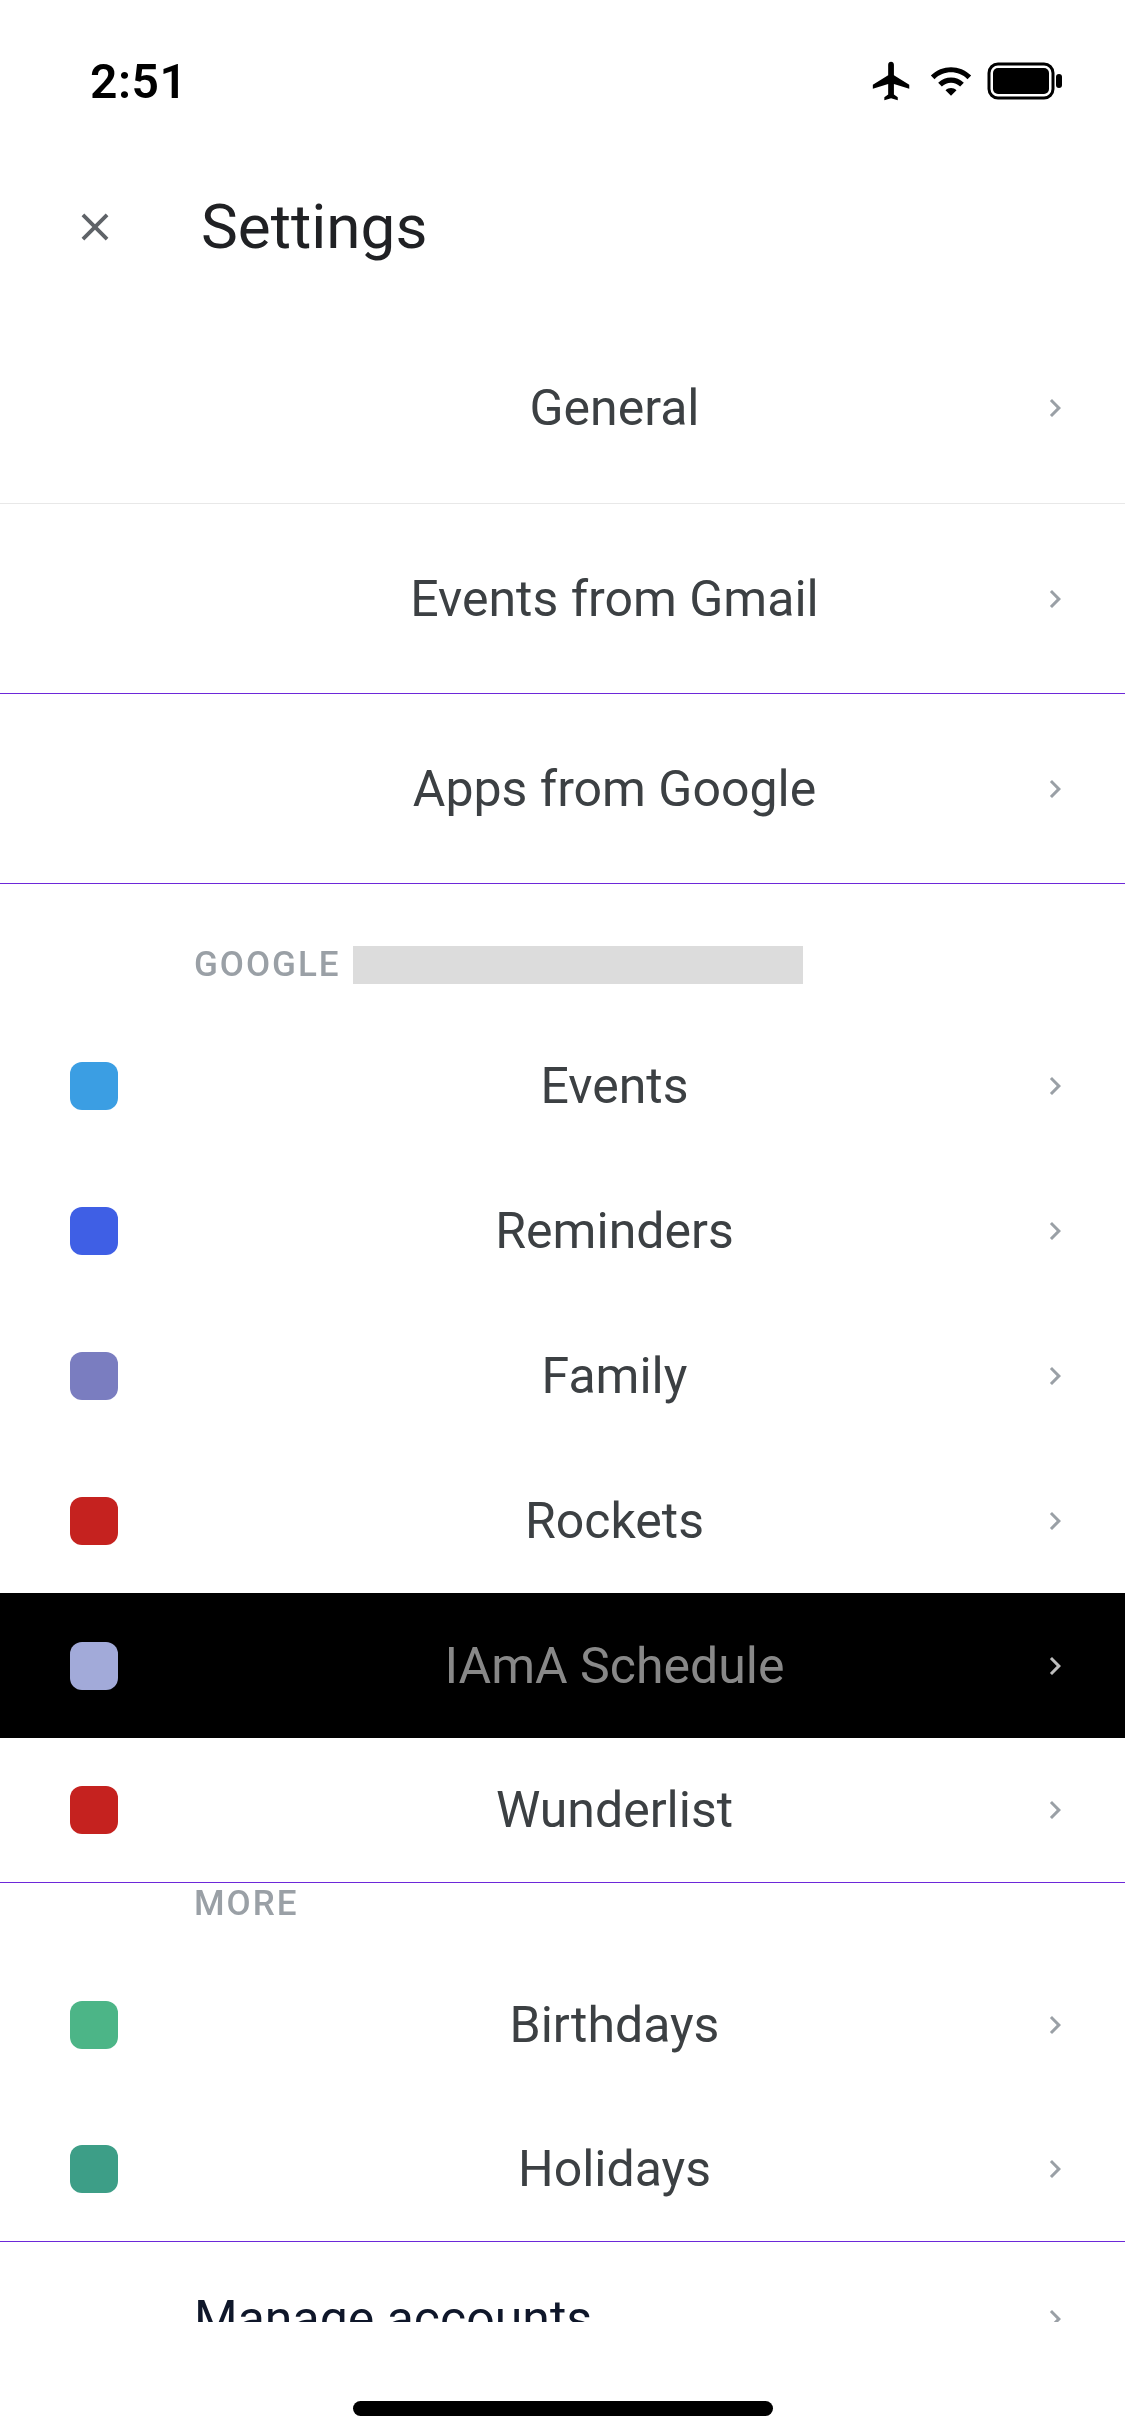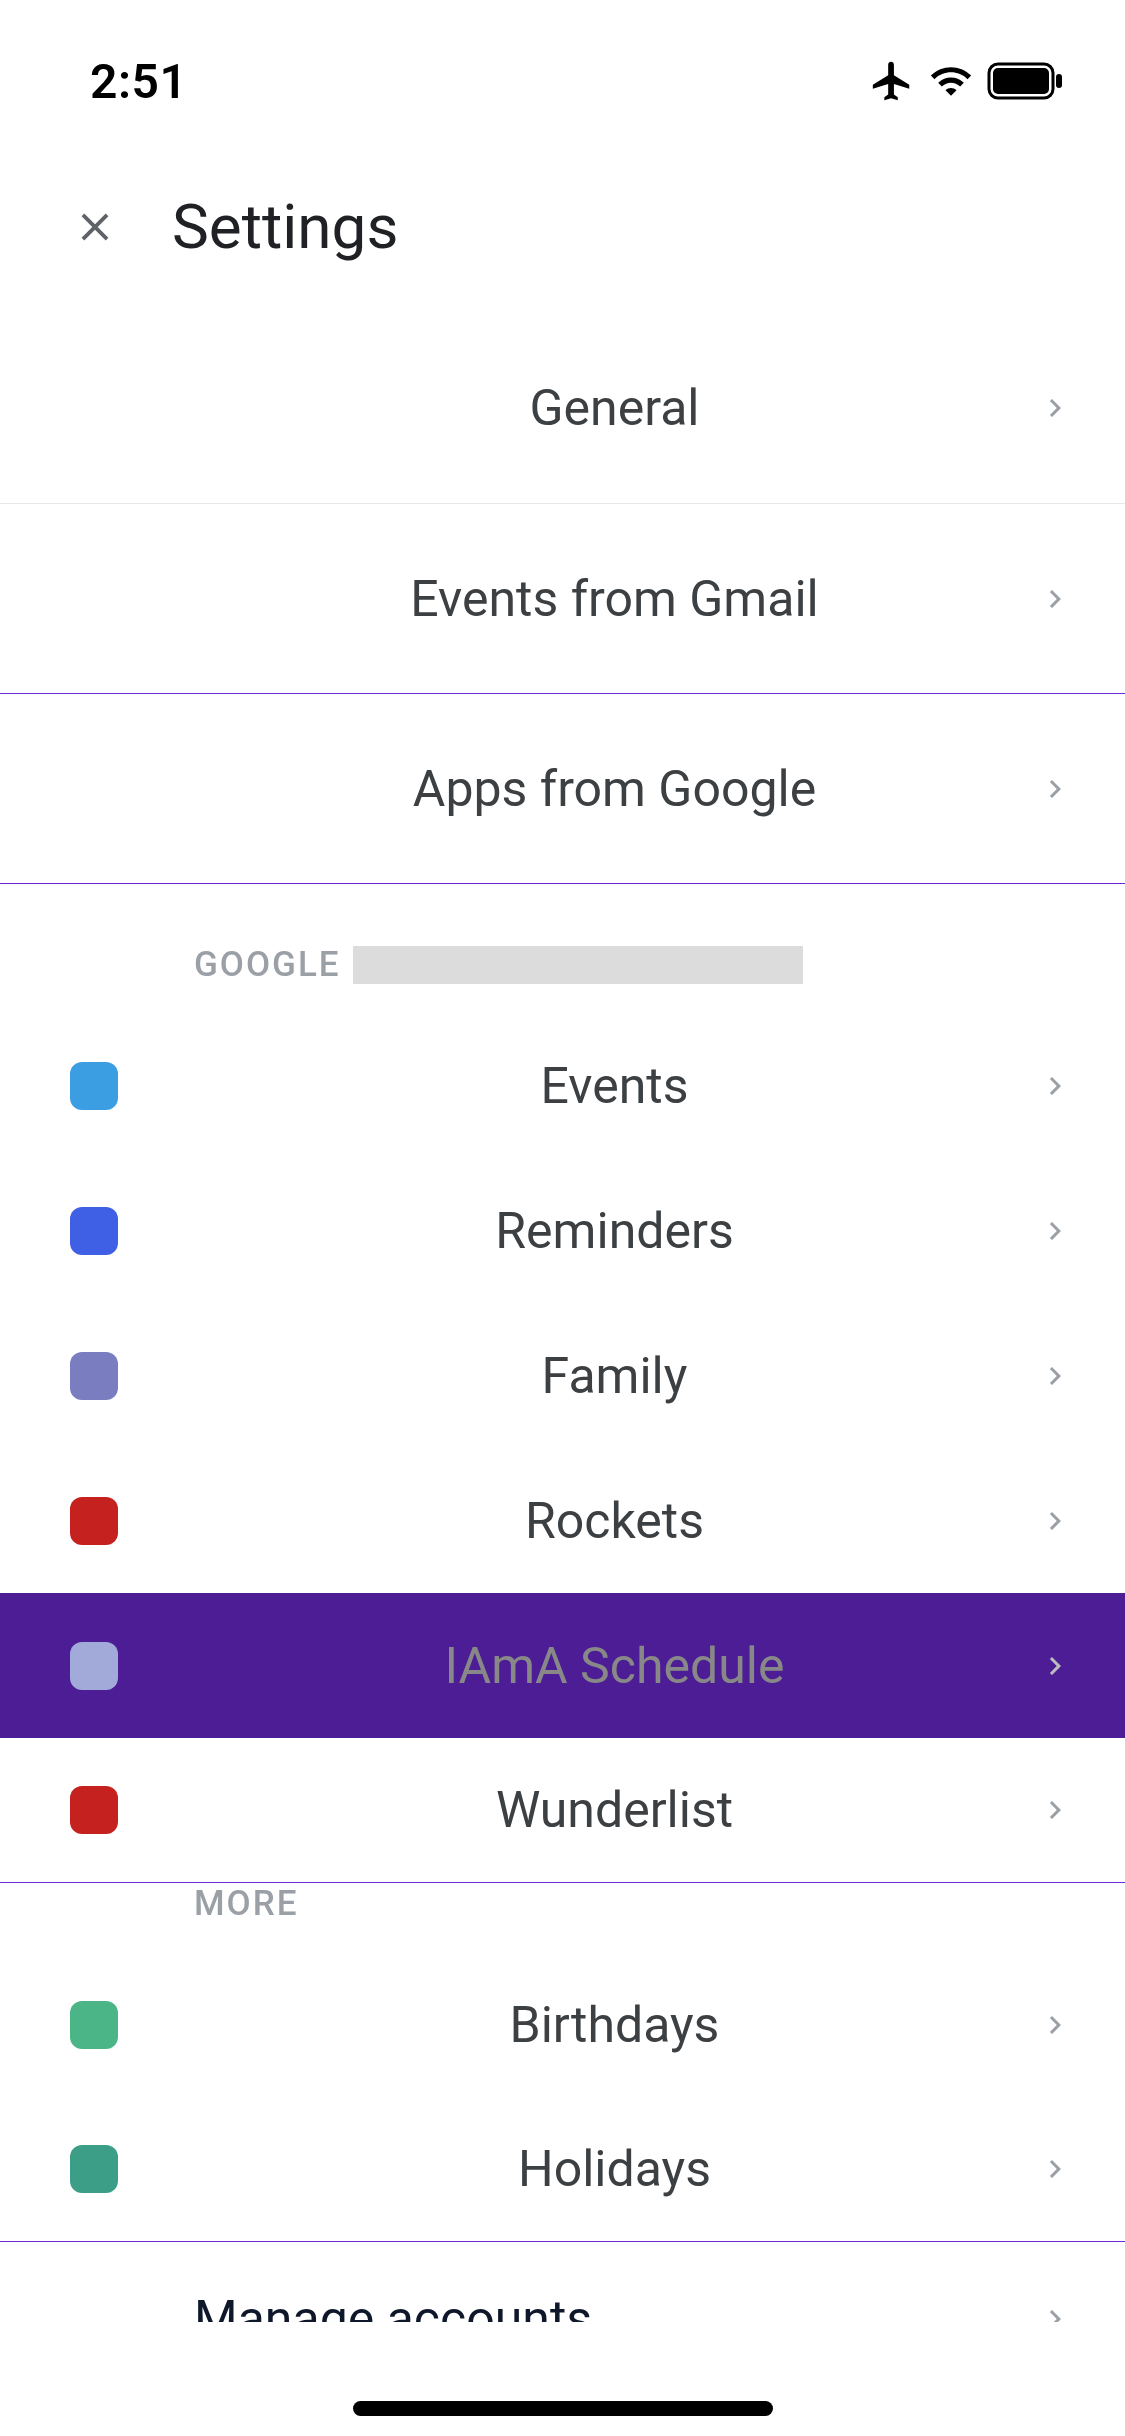--- a/index.html
+++ b/index.html
@@ -34,21 +34,21 @@
       align-items: center;
       gap: 14px;
     }
     .icon-airplane svg, .icon-wifi svg, .icon-battery svg {
       display: block;
     }
     .header {
       display: flex;
       align-items: center;
       padding: 60px 0 50px 70px;
-      gap: 52px;
+      gap: 81px;
     }
     .close-btn {
       width: 50px;
       height: 50px;
       display: flex;
       align-items: center;
       justify-content: center;
       cursor: pointer;
     }
     .title {
@@ -64,21 +64,21 @@
       align-items: center;
       padding: 0 50px 0 70px;
       height: 190px;
       cursor: pointer;
       text-align: center;
     }
     .row-bordered {
       border-bottom: 1px solid #6d28d9;
     }
     .row-highlighted {
-      background: #4c1d95;
+      background: #000000;
     }
     .accent-tag {
       width: 48px;
       height: 48px;
       min-width: 48px;
       border-radius: 12px;
       margin-right: 76px;
     }
     .spacer-left {
       width: 124px;

